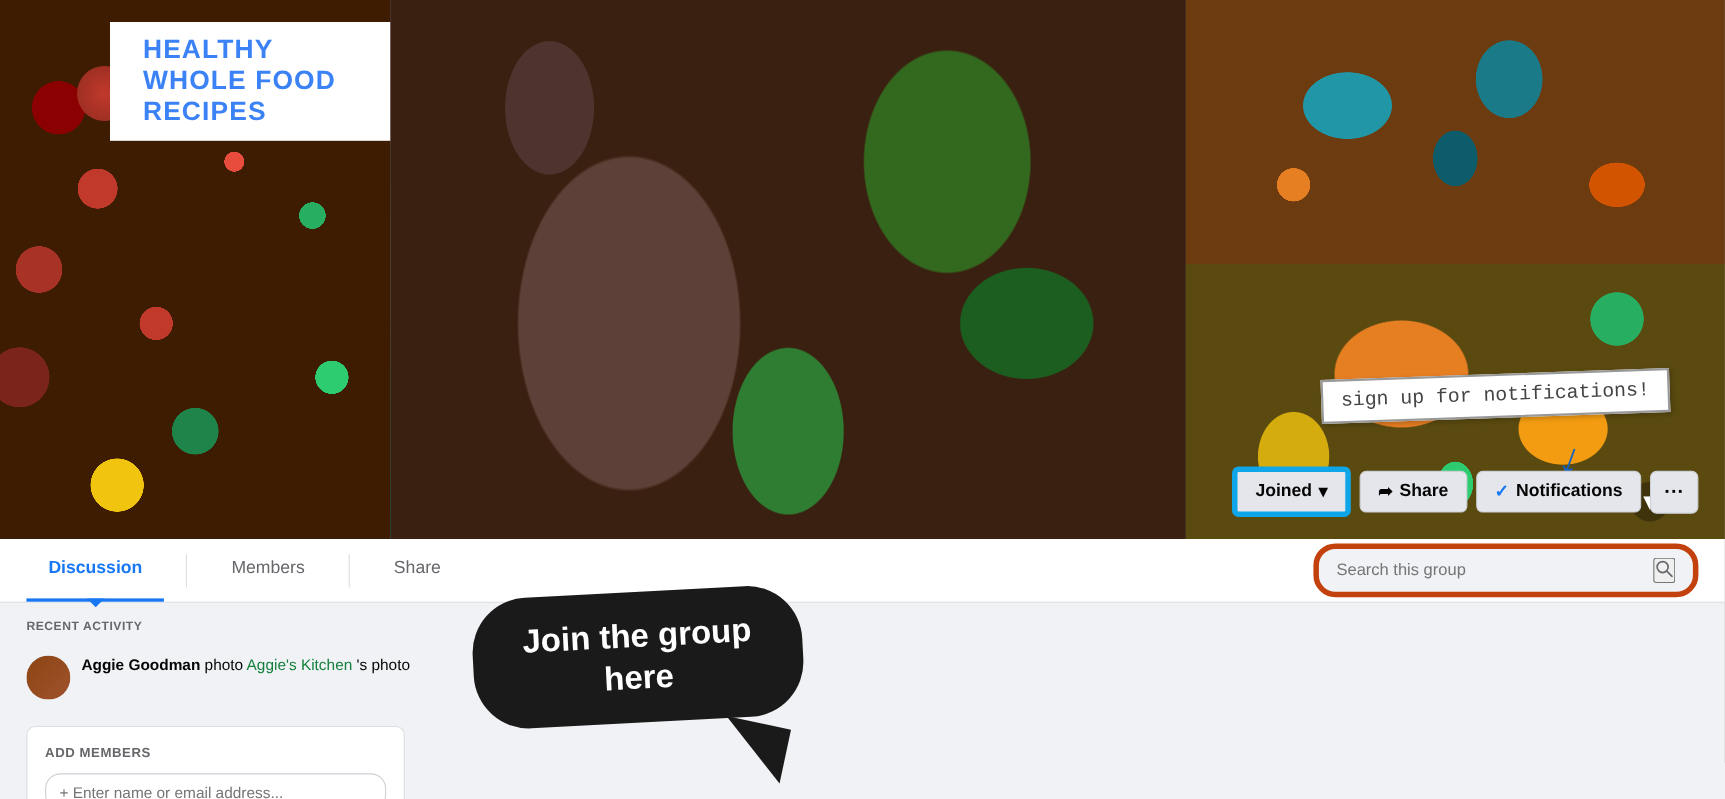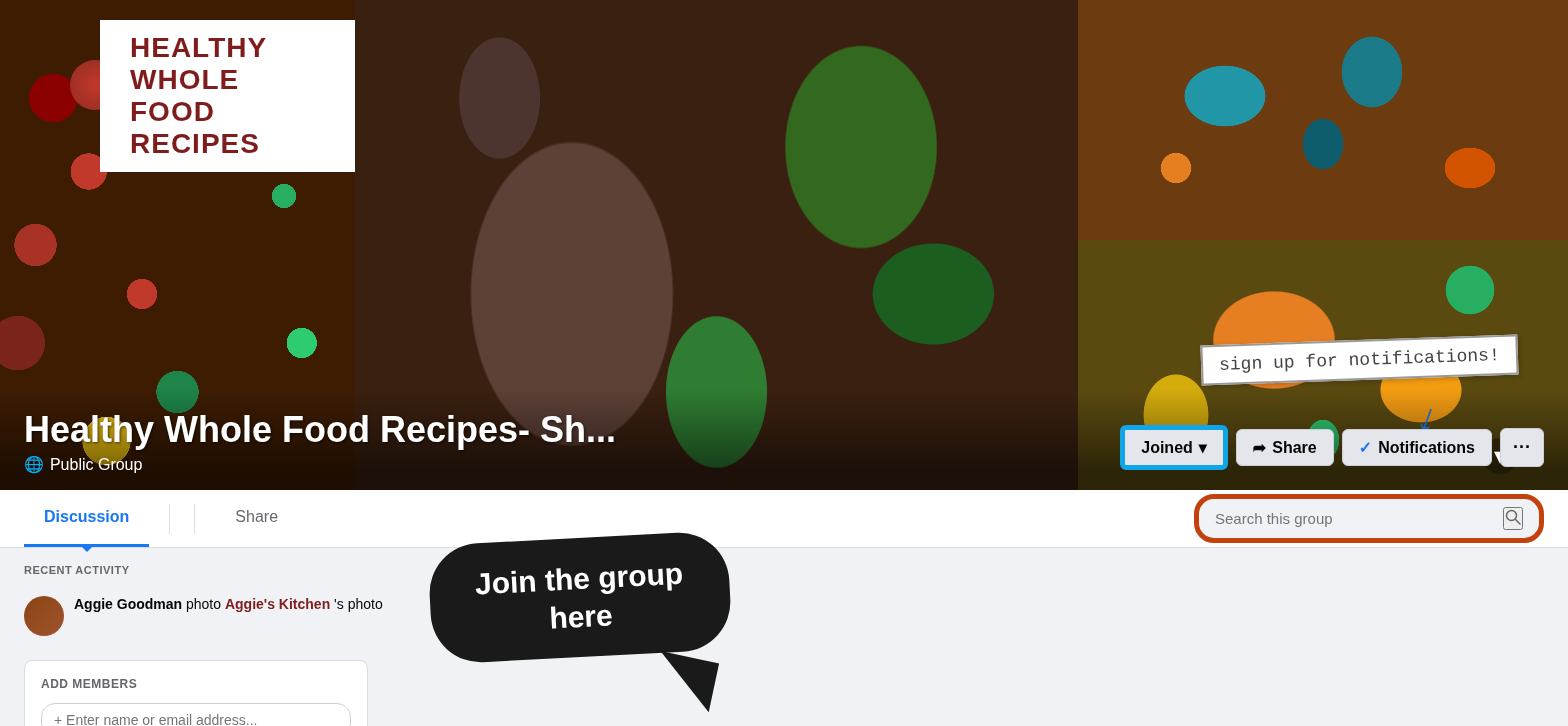--- a/index.html
+++ b/index.html
@@ -72,23 +72,23 @@
     .cover-title-box {
       position: absolute;
       top: 20px;
       left: 100px;
       background: white;
       padding: 12px 30px;
       z-index: 10;
     }
 
     .cover-title-text {
-      font-size: 28px;
+      font-size: 24px;
       font-weight: 900;
-      color: #7f1d1d;
+      color: #3b82f6;
       font-family: Impact, 'Arial Black', sans-serif;
       letter-spacing: 1px;
       text-transform: uppercase;
     }
 
     .cover-middle {
       flex: 1;
       height: 490px;
       background: #2c3e50;
       position: relative;
@@ -413,22 +413,22 @@
     .activity-text {
       font-size: 14px;
       color: #050505;
     }
 
     .activity-name {
       font-weight: 700;
     }
 
     .activity-link {
-      color: #7f1d1d;
-      font-weight: 700;
+      color: #15803d;
+      font-weight: 400;
     }
 
     
     .add-members-card {
       background: white;
       border: 1px solid #dadde1;
       border-radius: 8px;
       padding: 16px;
     }
 
@@ -506,27 +506,20 @@
       <div class="cover-right-bottom">
         <div class="cover-right-bottom-inner"></div>
 
         <div class="notification-note">sign up for notifications!</div>
 
         <div class="blue-arrow">↓</div>
       </div>
     </div>
   </div>
 
-  <div class="group-name-bar">
-    <div class="group-name">Healthy Whole Food Recipes- Sh...</div>
-    <div class="group-type">
-      <span class="globe-icon">🌐</span>
-      <span>Public Group</span>
-    </div>
-  </div>
 
   <div class="action-buttons">
     <button class="btn-joined">
       <span>Joined</span>
       <span>▾</span>
     </button>
     <button class="btn-share">
       <span>➦</span>
       <span>Share</span>
     </button>
@@ -542,20 +535,23 @@
   <div class="chevron-down">▾</div>
 </div>
 
 <div class="nav-bar">
   <div class="nav-tabs">
     <div class="nav-tab active">
       <span>Discussion</span>
       <div class="tab-arrow"></div>
     </div>
     <div class="nav-tab-divider"></div>
+    <div class="nav-tab">
+      <span>Members</span>
+    </div>
     <div class="nav-tab-divider"></div>
     <div class="nav-tab">
       <span>Share</span>
     </div>
   </div>
 
   <div class="search-group-area">
     <div class="search-box">
       <input class="search-input" type="text" placeholder="Search this group" style="">
       <button class="search-icon-btn">

